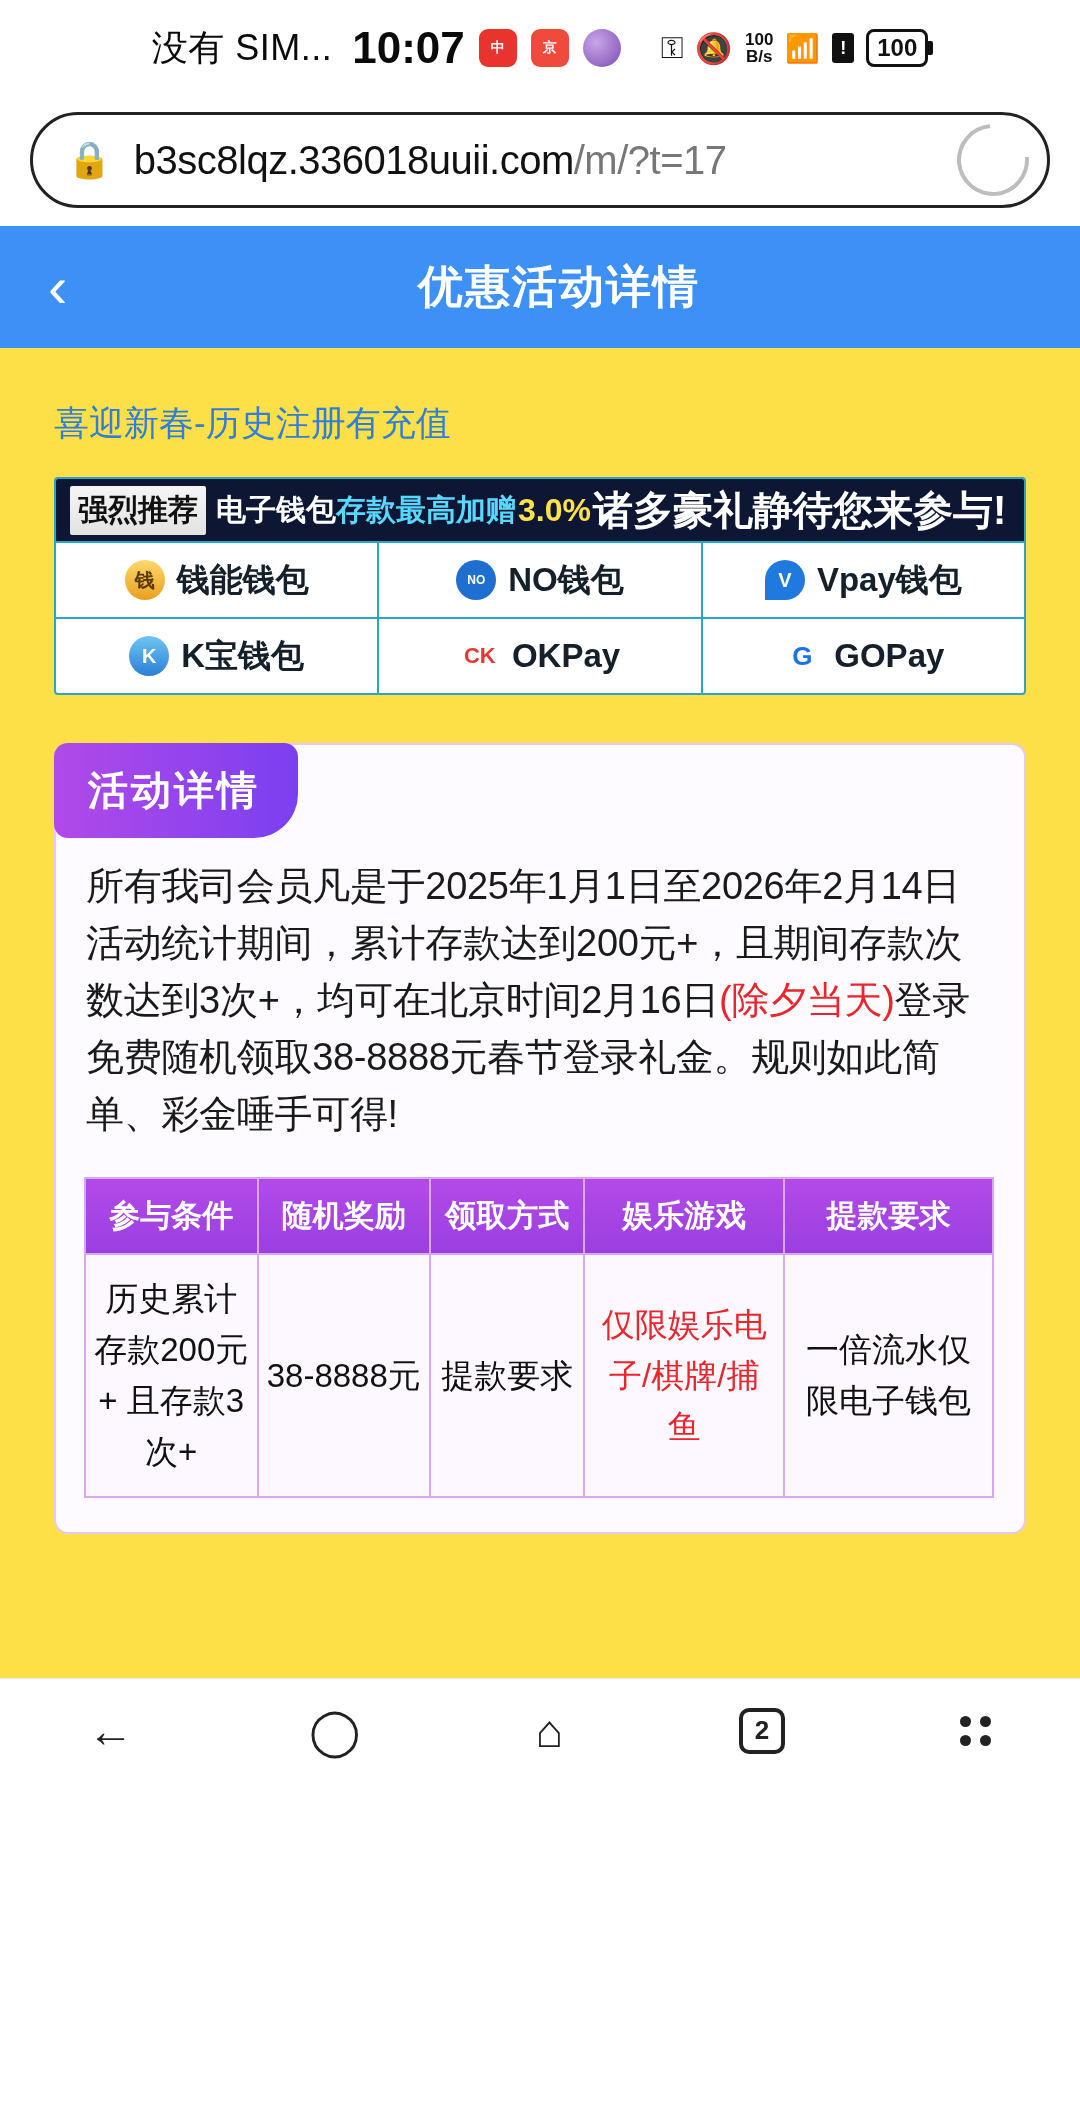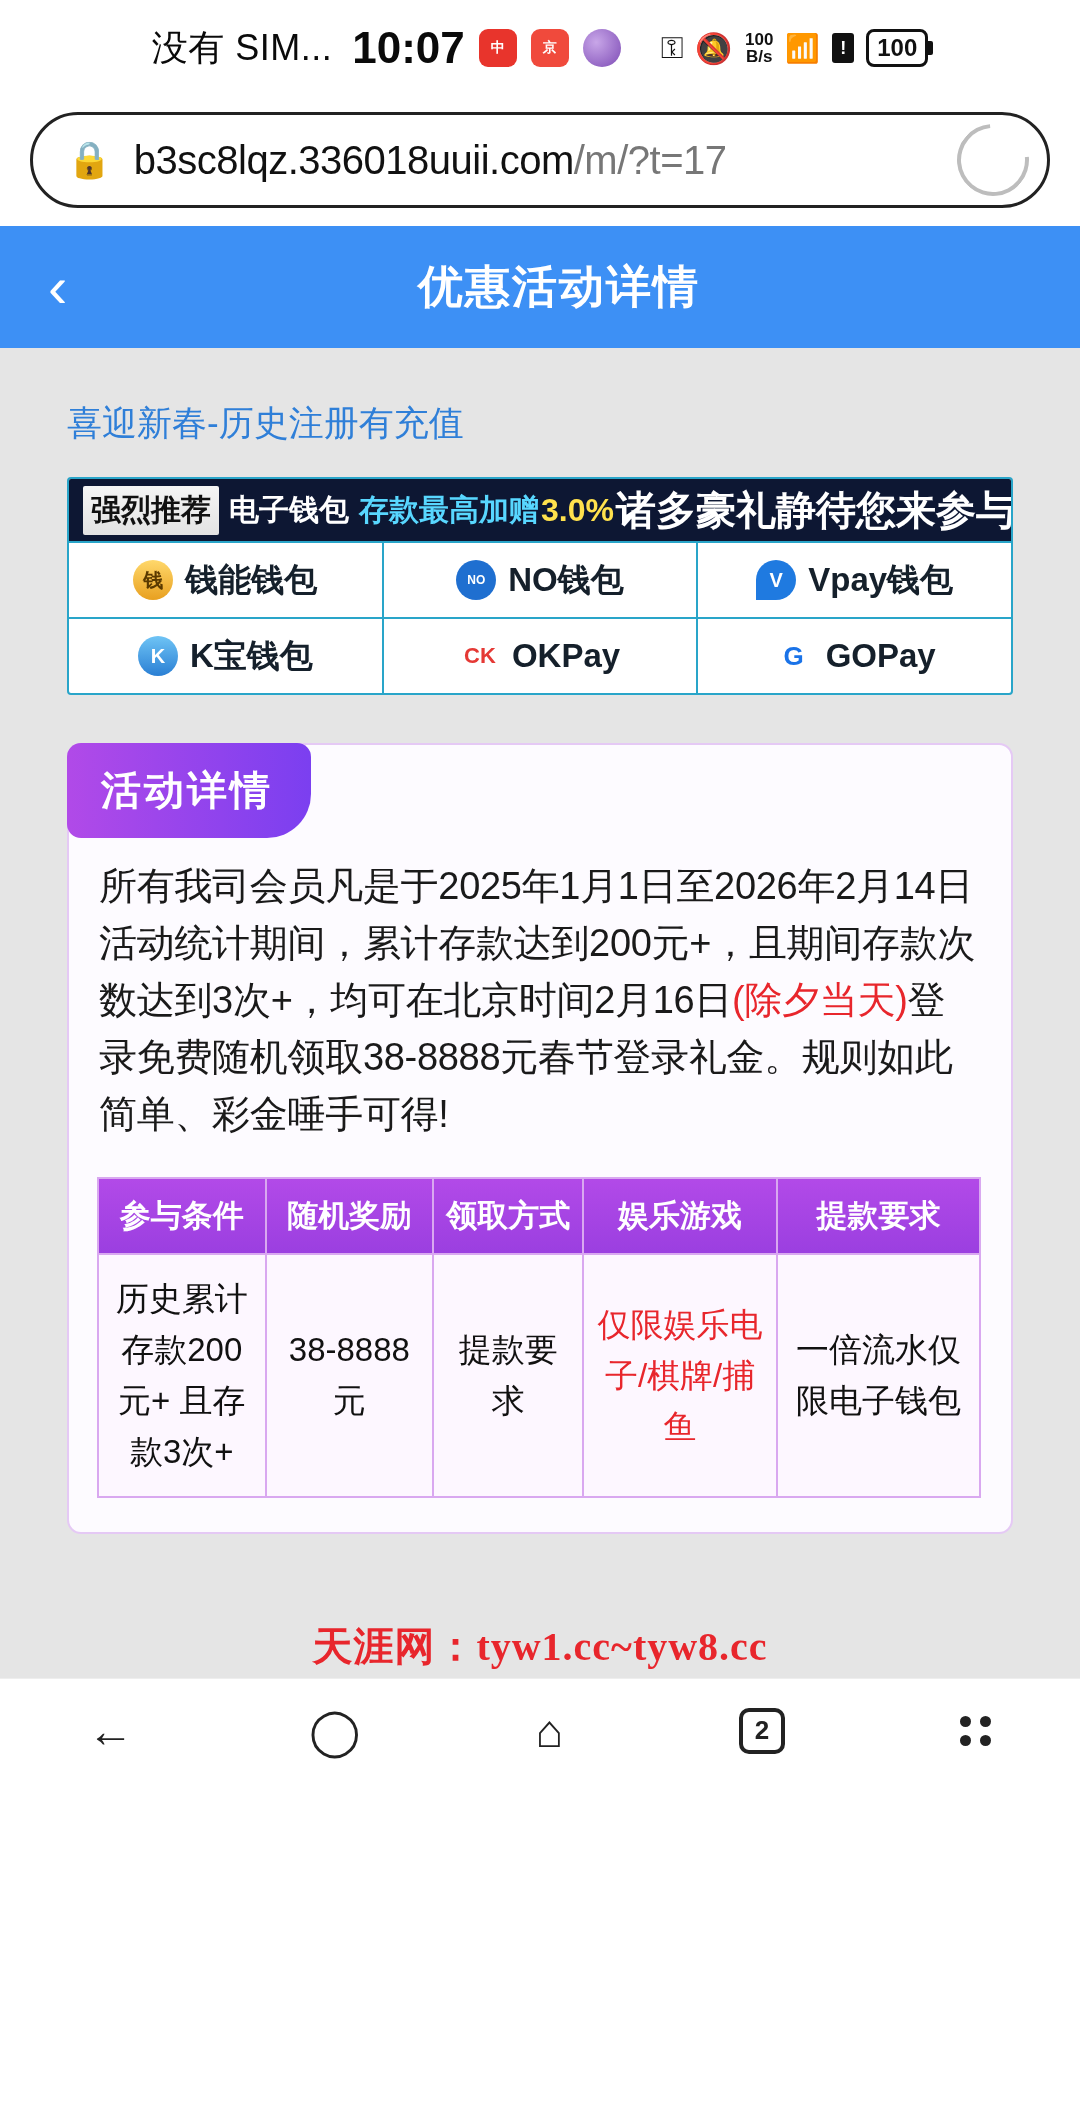--- a/index.html
+++ b/index.html
@@ -57,36 +57,36 @@
 
   
   .appbar {
     background: #3d90f5; height: 122px; flex:0 0 122px;
     display:flex; align-items:center; position: relative;
   }
   .back-chevron { position:absolute; left: 48px; color:#fff; font-size: 58px; line-height: 1; font-weight: 300;}
   .appbar-title { width:100%; text-align:center; color:#fff; font-size: 45px; font-weight: 700; letter-spacing: 2px; margin-left: 38px;}
 
   
-  .content { flex: 1; background:#e5e5e5; padding: 0 41px; overflow:hidden; }
+  .content { flex: 1; background:#fde047; padding: 0 28px; overflow:hidden; }
   .promo-title { color:#2f7fd8; font-size: 35px; padding: 52px 26px 30px 26px; }
 
   
   .wallet-box { border: 2px solid #29a5c9; border-radius: 4px; margin: 0 26px; overflow:hidden; background:#fff;}
   .wallet-head {
     background: #0d1733; display:flex; align-items:center; height: 62px;
     padding: 0 4px; gap: 0px; white-space:nowrap;
   }
   .wh-tag {
     background: #ffffff; color:#111; font-weight:800; font-size: 30px;
     padding: 4px 8px; margin: 0 10px; border-radius: 2px;
     background: linear-gradient(#f5f5f5,#e3e3e3);
   }
   .wh-t1 { color:#ffffff; font-size: 30px; font-weight: 800; }
-  .wh-t2 { color:#58d7ff; font-size: 30px; font-weight: 800; margin-left: 10px; text-align: right;}
+  .wh-t2 { color:#58d7ff; font-size: 30px; font-weight: 800;  text-align: right;}
   .wh-t3 { color:#ffe14d; font-size: 32px; font-weight: 900; margin: 0 2px;}
   .wh-t4 { color:#ffffff; font-size: 40px; font-weight: 800; }
   .wallet-row { display:flex; border-top: 2px solid #29a5c9; }
   .wallet-row:first-of-type { border-top: none; }
   .wallet-cell {
     flex:1; height: 74px; display:flex; align-items:center; justify-content:center; gap: 12px;
     border-left: 2px solid #29a5c9; font-size: 33px; font-weight: 700; color:#15202b;
   }
   .wallet-cell:first-child { border-left: none; }
   .w-ico { width: 40px; height: 40px; border-radius: 50%; display:flex; align-items:center; justify-content:center; font-size: 20px; font-weight:800; color:#fff; }
@@ -267,23 +267,20 @@
             <td>38-8888元</td>
             <td>提款要求</td>
             <td class="red">仅限娱乐电子/棋牌/捕鱼</td>
             <td>一倍流水仅限电子钱包</td>
           </tr>
         </tbody>
       </table>
     </div>
   </div>
 
-  <div class="watermark">
-    <span>天涯网：</span><span class="site">tyw1.cc~tyw8.cc</span>
-  </div>
 
   <div class="navbar">
     <span class="nav-ico">←</span>
     <span class="nav-ico">◯</span>
     <span class="nav-ico">⌂</span>
     <span class="nav-tabs">2</span>
     <span class="nav-dots">
         <i></i>
         <i></i>
         <i></i>

